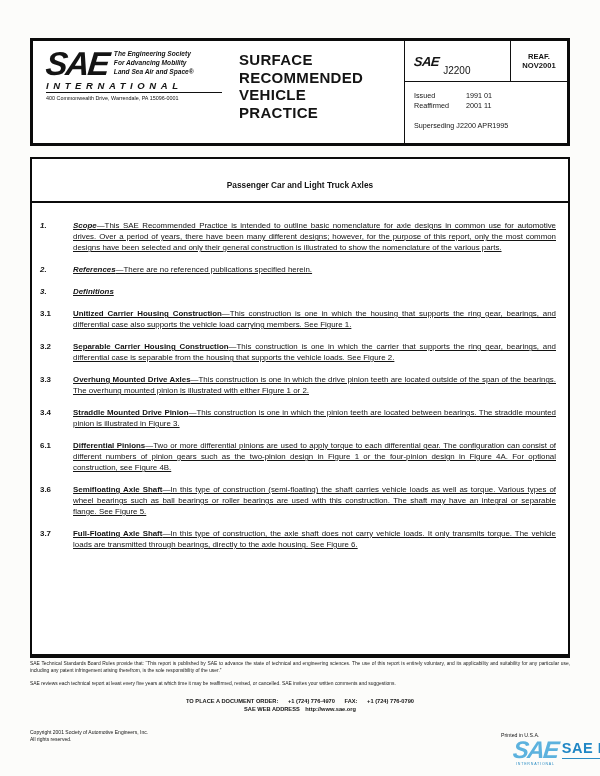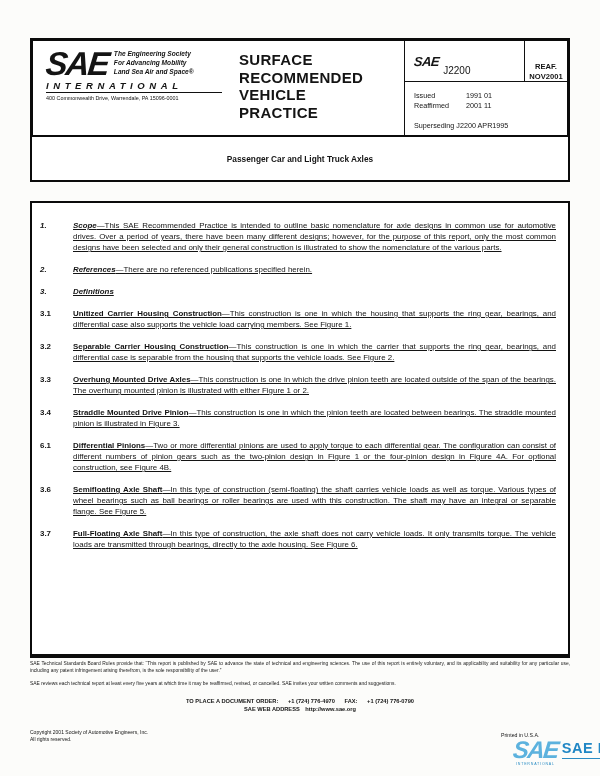--- a/index.html
+++ b/index.html
@@ -15,28 +15,28 @@
   .intl{font-size:9.5px;font-weight:bold;font-style:italic;letter-spacing:4.6px;margin-top:3px;white-space:nowrap;}
   .logo-rule{border-top:1.5px solid #111;width:176px;margin-top:1px;}
   .addr{font-size:5.4px;margin-top:2px;white-space:nowrap;}
   .doctype-cell{flex:1;padding:10px 0 0 10px;border-right:1.5px solid #111;box-sizing:border-box;}
   .doctype{font-size:15px;font-weight:bold;line-height:17.5px;letter-spacing:0.3px;}
   .right-cell{width:162px;display:flex;flex-direction:column;box-sizing:border-box;}
   .right-top{height:41px;display:flex;border-bottom:1.5px solid #111;box-sizing:border-box;flex-shrink:0;}
   .code-cell{flex:1;display:flex;align-items:center;padding-left:9px;}
   .code-mark{font-weight:bold;font-style:italic;font-size:13px;letter-spacing:-0.5px;transform:skewX(-6deg);}
   .code-num{font-size:10px;margin-left:4px;margin-top:19px;}
-  .reaf-cell{width:43px;border-left:1.5px solid #111;box-sizing:border-box;display:flex;flex-direction:column;align-items:center;justify-content:flex-end;font-weight:bold;font-size:7.6px;line-height:9.5px;}
+  .reaf-cell{width:57px;border-left:1.5px solid #111;box-sizing:border-box;display:flex;flex-direction:column;align-items:center;justify-content:center;font-weight:bold;font-size:7.6px;line-height:9.5px;}
   .right-bottom{flex:1;padding:9px 8px 0 9px;font-size:7.2px;}
   .hist-row{display:flex;line-height:10px;}
   .hist-label{width:52px;}
   .superseding{margin-top:10px;}
 
   
-  .title-box{position:absolute;left:30px;top:135px;width:540px;height:47px;border:2.5px solid #0b0b0b;box-sizing:border-box;display:flex;align-items:center;justify-content:center;font-weight:bold;font-size:8.3px;background:#fff;}
+  .title-box{position:absolute;left:30px;top:157px;width:540px;height:56px;border:2.5px solid #0b0b0b;box-sizing:border-box;display:flex;align-items:center;justify-content:center;font-weight:bold;font-size:8.3px;background:#fff;}
 
   
   .main-box{position:absolute;left:30px;top:201px;width:540px;height:457px;border:2.5px solid #0b0b0b;border-bottom-width:4px;box-sizing:border-box;padding:17px 12px 0 8px;background:#fff;}
   .sec{display:flex;margin-bottom:11px;}
   .sec .num{width:33px;flex-shrink:0;font-weight:bold;font-size:7.9px;line-height:11px;}
   .sec .bodytext{flex:1;font-size:7.9px;line-height:11px;text-align:justify;margin:0;text-decoration:underline;}
   .sec .ttl{font-weight:bold;}
   .sec.main .num,.sec.main .ttl{font-style:italic;}
 
   

